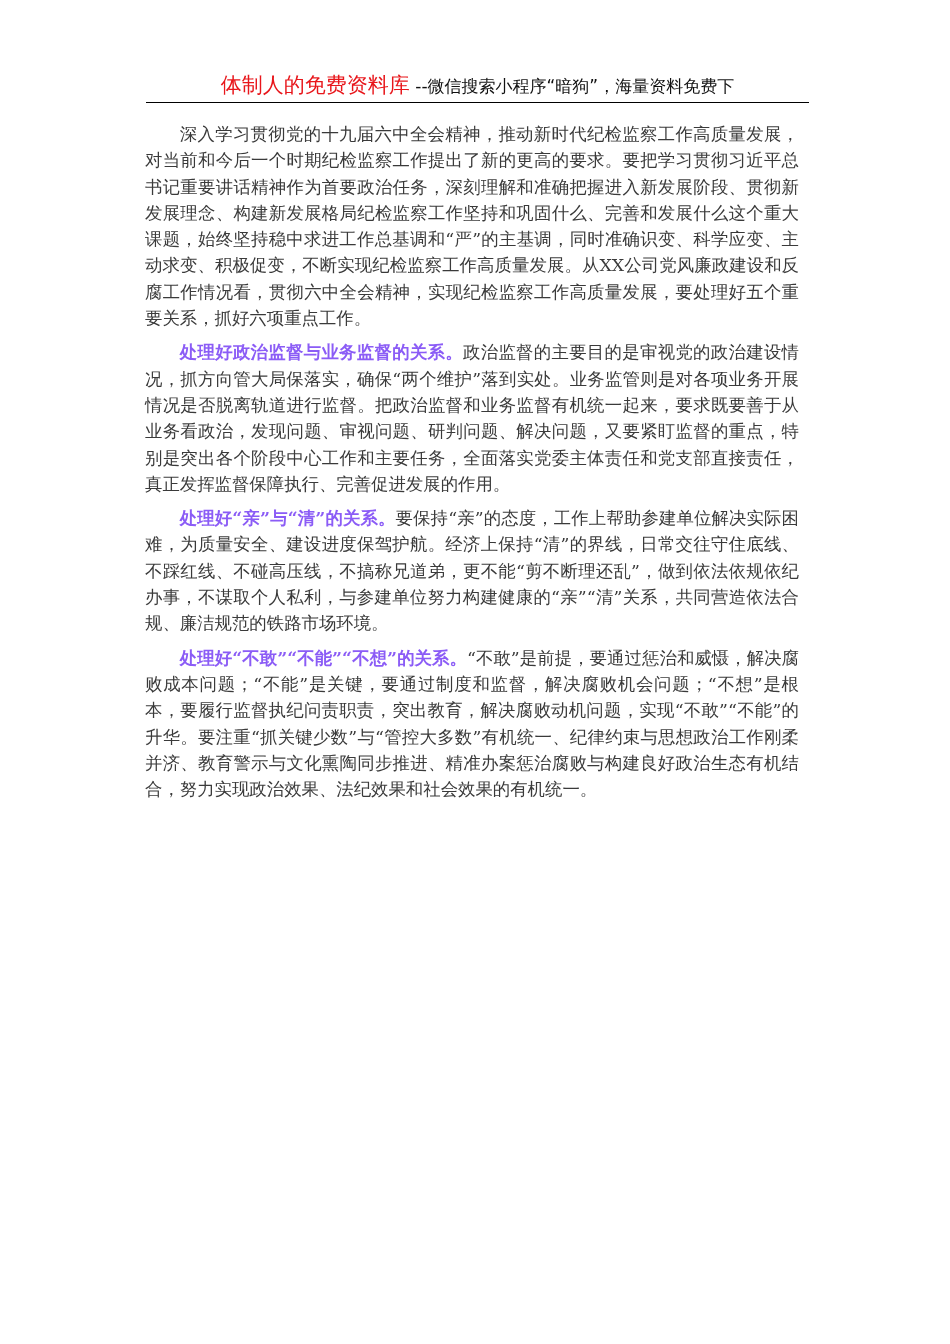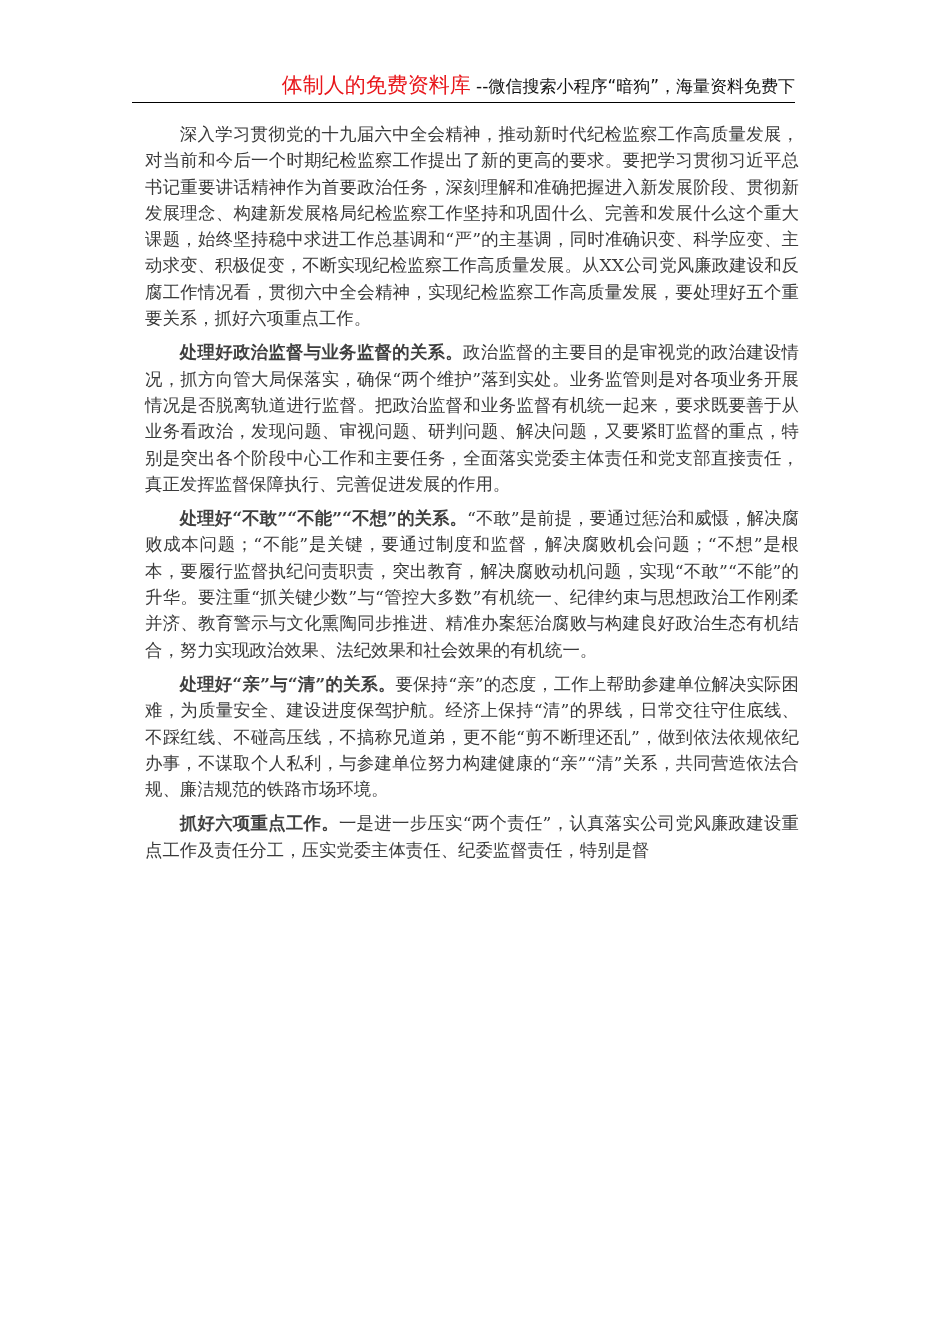--- a/index.html
+++ b/index.html
@@ -1,29 +1,28 @@
 <!DOCTYPE html>
 <html><head>
 <meta charset="utf-8">
 <style>
   html, body { margin: 0; padding: 0; background: #ffffff; }
   body { width: 950px; height: 1344px; position: relative; overflow: hidden; font-family: "DejaVu Serif", "Liberation Serif", serif; }
-  .header { position: absolute; left: 132px; top: 70px; width: 663px; height: 32px; border-bottom: 1.5px solid #000; text-align: right; white-space: nowrap; }
+  .header { position: absolute; left: 146px; top: 70px; width: 663px; height: 32px; border-bottom: 1.5px solid #000; text-align: center; white-space: nowrap; }
   .header .brand { color: #e8161b; font-family: "DejaVu Sans", "Liberation Sans", sans-serif; font-size: 21px; line-height: 30px; }
   .header .slogan { color: #111; font-family: "DejaVu Sans", "Liberation Sans", sans-serif; font-size: 17px; line-height: 30px; }
   .content { position: absolute; left: 145px; top: 121px; width: 662px; color: #3a3a3a; font-size: 17.4px; line-height: 26.3px; text-align: justify; }
   .content p { margin: 0 8px 8px 0; text-indent: 2em; }
-  .content b { color: #404040; }
+  .content b { color: #8b5cf6; }
 </style>
 </head>
 <body>
 
 <div class="header">
   <span class="brand">体制人的免费资料库</span><span class="slogan"> --微信搜索小程序“暗狗”，海量资料免费下</span>
 </div>
 
 <div class="content">
   <p><b></b><span>深入学习贯彻党的十九届六中全会精神，推动新时代纪检监察工作高质量发展，对当前和今后一个时期纪检监察工作提出了新的更高的要求。要把学习贯彻习近平总书记重要讲话精神作为首要政治任务，深刻理解和准确把握进入新发展阶段、贯彻新发展理念、构建新发展格局纪检监察工作坚持和巩固什么、完善和发展什么这个重大课题，始终坚持稳中求进工作总基调和“严”的主基调，同时准确识变、科学应变、主动求变、积极促变，不断实现纪检监察工作高质量发展。从XX公司党风廉政建设和反腐工作情况看，贯彻六中全会精神，实现纪检监察工作高质量发展，要处理好五个重要关系，抓好六项重点工作。</span></p>
   <p><b>处理好政治监督与业务监督的关系。</b><span>政治监督的主要目的是审视党的政治建设情况，抓方向管大局保落实，确保“两个维护”落到实处。业务监管则是对各项业务开展情况是否脱离轨道进行监督。把政治监督和业务监督有机统一起来，要求既要善于从业务看政治，发现问题、审视问题、研判问题、解决问题，又要紧盯监督的重点，特别是突出各个阶段中心工作和主要任务，全面落实党委主体责任和党支部直接责任，真正发挥监督保障执行、完善促进发展的作用。</span></p>
+  <p><b>处理好“亲”与“清”的关系。</b><span>要保持“亲”的态度，工作上帮助参建单位解决实际困难，为质量安全、建设进度保驾护航。经济上保持“清”的界线，日常交往守住底线、不踩红线、不碰高压线，不搞称兄道弟，更不能“剪不断理还乱”，做到依法依规依纪办事，不谋取个人私利，与参建单位努力构建健康的“亲”“清”关系，共同营造依法合规、廉洁规范的铁路市场环境。</span></p>
   <p><b>处理好“不敢”“不能”“不想”的关系。</b><span>“不敢”是前提，要通过惩治和威慑，解决腐败成本问题；“不能”是关键，要通过制度和监督，解决腐败机会问题；“不想”是根本，要履行监督执纪问责职责，突出教育，解决腐败动机问题，实现“不敢”“不能”的升华。要注重“抓关键少数”与“管控大多数”有机统一、纪律约束与思想政治工作刚柔并济、教育警示与文化熏陶同步推进、精准办案惩治腐败与构建良好政治生态有机结合，努力实现政治效果、法纪效果和社会效果的有机统一。</span></p>
-  <p><b>处理好“亲”与“清”的关系。</b><span>要保持“亲”的态度，工作上帮助参建单位解决实际困难，为质量安全、建设进度保驾护航。经济上保持“清”的界线，日常交往守住底线、不踩红线、不碰高压线，不搞称兄道弟，更不能“剪不断理还乱”，做到依法依规依纪办事，不谋取个人私利，与参建单位努力构建健康的“亲”“清”关系，共同营造依法合规、廉洁规范的铁路市场环境。</span></p>
-  <p><b>抓好六项重点工作。</b><span>一是进一步压实“两个责任”，认真落实公司党风廉政建设重点工作及责任分工，压实党委主体责任、纪委监督责任，特别是督</span></p>
 </div>
 
 </body></html>

